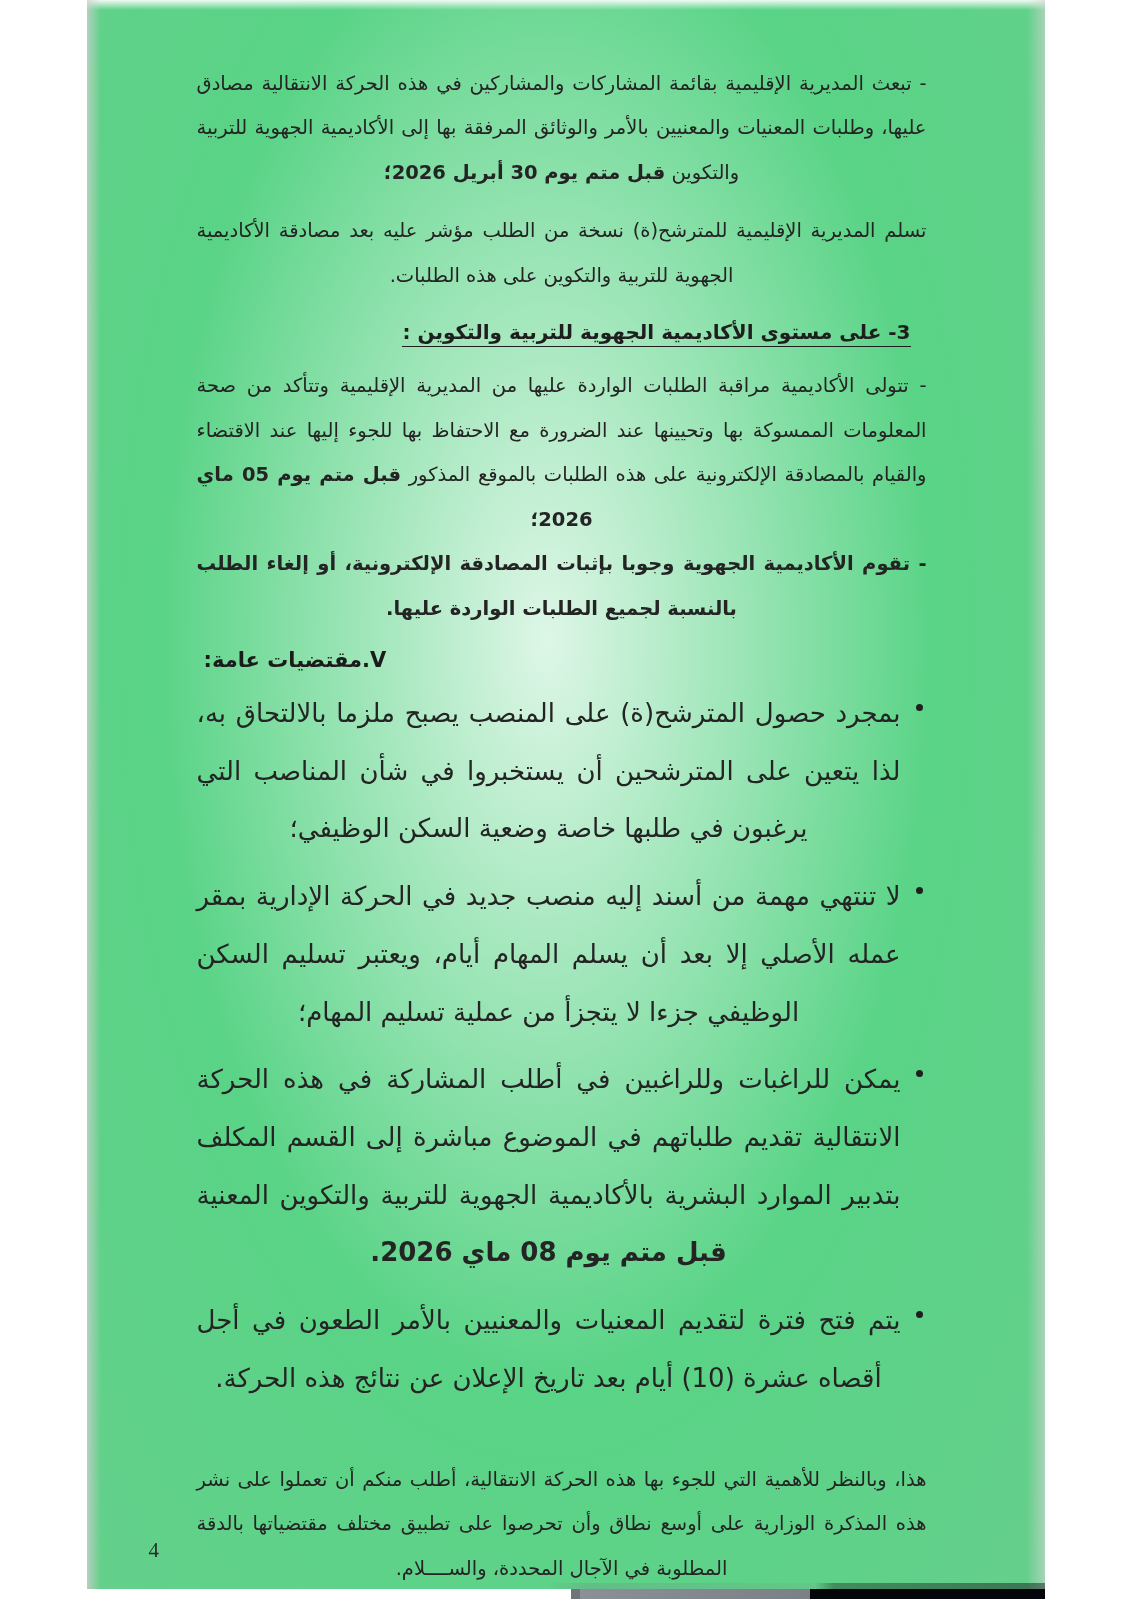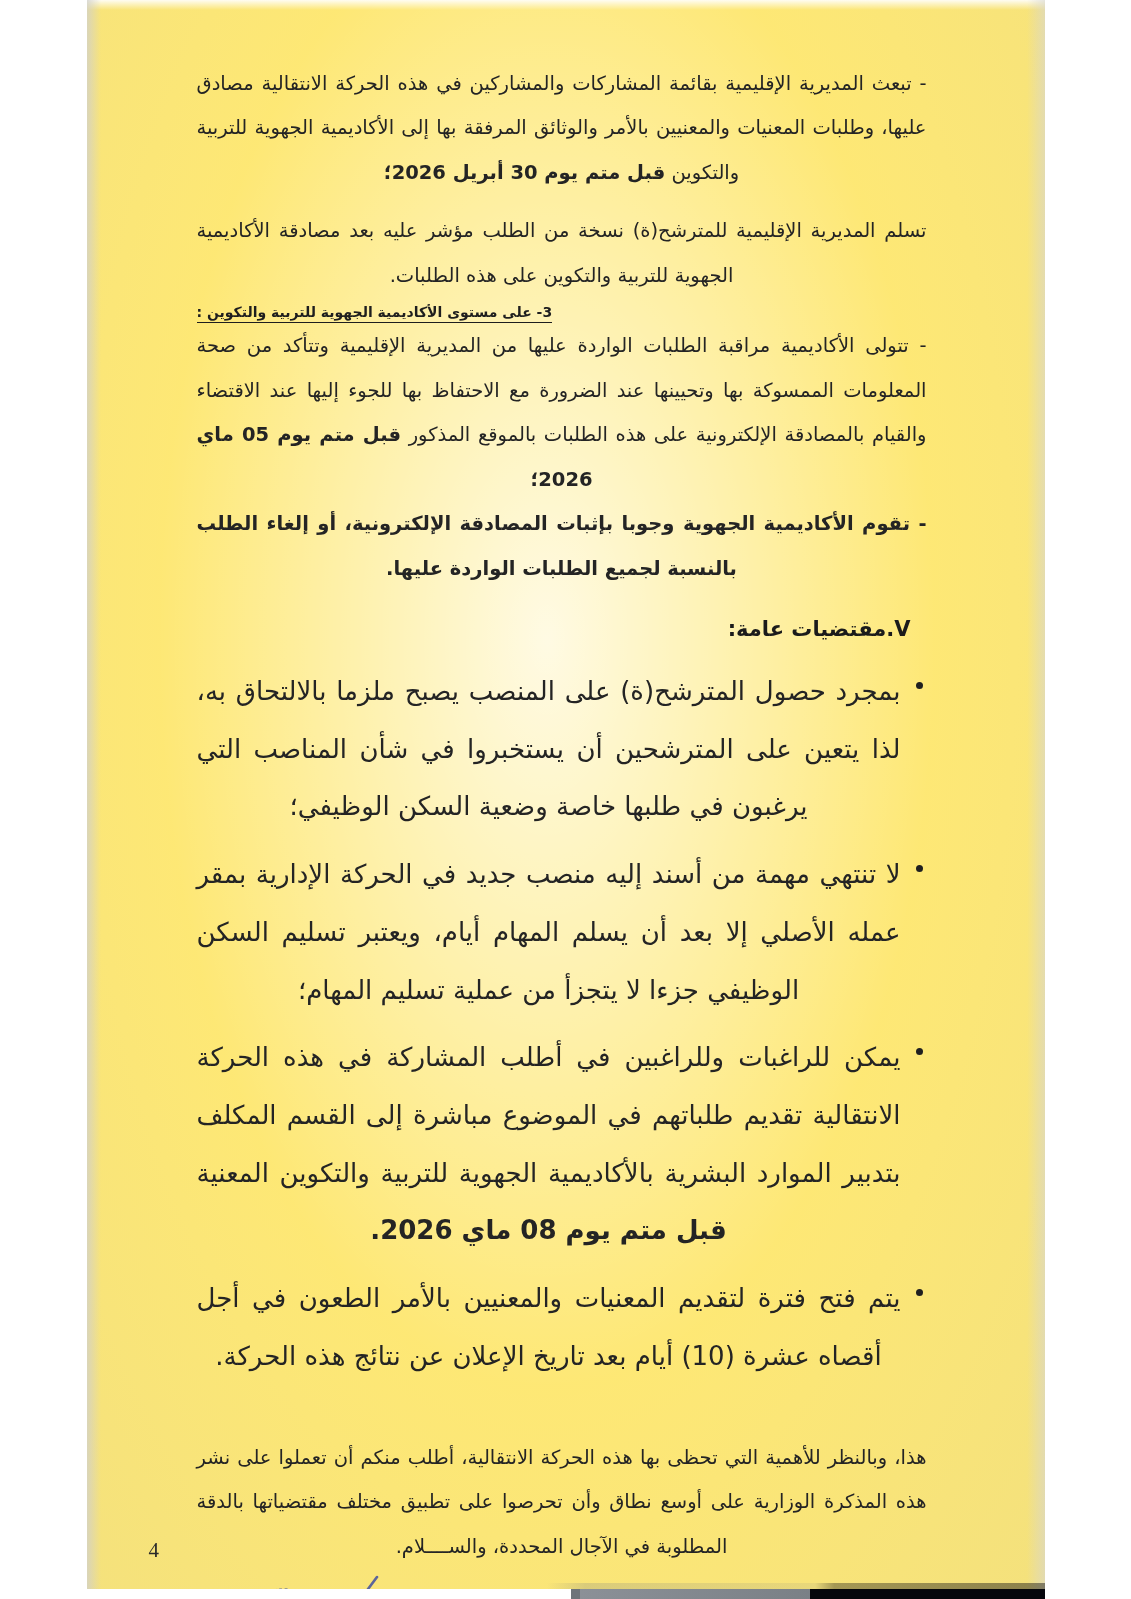--- a/index.html
+++ b/index.html
@@ -10,21 +10,21 @@
   body {
     background: #ffffff;
     font-family: "DejaVu Sans", "Liberation Sans", sans-serif;
   }
 
   .page {
     position: relative;
     width: 958px;
     height: 1599px;
     margin: 0 auto;
-    background: #fde047;
+    background: #22c55e;
     overflow: hidden;
     box-sizing: border-box;
   }
 
   
   .page::before {
     content: "";
     position: absolute;
     inset: 0;
     pointer-events: none;
@@ -104,42 +104,42 @@
   .para.bold { font-weight: bold; }
 
   .gap-sm { height: 14px; }
   .gap-lg { height: 40px; }
 
   .bold-inline { font-weight: bold; }
 
   
   .heading-underline {
     font-family: "DejaVu Sans", "Liberation Sans", sans-serif;
-    font-size: 14px;
+    font-size: 20px;
     font-weight: bold;
     color: #1e1e1e;
-    text-align: left;
-    direction: rtl;
-    margin: 0;
+    text-align: right;
+    direction: rtl;
+    margin: 16px;
     padding: 6px 0 4px 0;
   }
   .heading-underline span.u {
     border-bottom: 1.6px solid #1e1e1e;
     padding-bottom: 2px;
   }
 
   
   .heading-roman {
     font-family: "DejaVu Sans", "Liberation Sans", sans-serif;
     font-size: 21px;
     font-weight: bold;
     color: #1b1b1b;
-    text-align: right;
-    direction: rtl;
-    margin: 16px;
+    text-align: left;
+    direction: rtl;
+    margin: 7px;
     padding: 10px 0 6px 0;
   }
 
   
   .bullet-list {
     list-style: none;
     margin: 0;
     padding: 0;
     direction: rtl;
   }
@@ -269,21 +269,21 @@
 
     <ul class="bullet-list">
       <li class="bullet-item"><span>بمجرد حصول المترشح(ة) على المنصب يصبح ملزما بالالتحاق به، لذا يتعين على المترشحين أن يستخبروا في شأن المناصب التي يرغبون في طلبها خاصة وضعية السكن الوظيفي؛</span></li>
       <li class="bullet-item"><span>لا تنتهي مهمة من أسند إليه منصب جديد في الحركة الإدارية بمقر عمله الأصلي إلا بعد أن يسلم المهام أيام، ويعتبر تسليم السكن الوظيفي جزءا لا يتجزأ من عملية تسليم المهام؛</span></li>
       <li class="bullet-item"><span>يمكن للراغبات وللراغبين في أطلب المشاركة في هذه الحركة الانتقالية تقديم طلباتهم في الموضوع مباشرة إلى القسم المكلف بتدبير الموارد البشرية بالأكاديمية الجهوية للتربية والتكوين المعنية</span> <span class="bold-inline">قبل متم يوم 08 ماي 2026.</span></li>
       <li class="bullet-item"><span>يتم فتح فترة لتقديم المعنيات والمعنيين بالأمر الطعون في أجل أقصاه عشرة (10) أيام بعد تاريخ الإعلان عن نتائج هذه الحركة.</span></li>
     </ul>
 
     <div class="gap-lg"></div>
 
-    <p class="para">هذا، وبالنظر للأهمية التي تحظى بها هذه الحركة الانتقالية، أطلب منكم أن تعملوا على نشر هذه المذكرة الوزارية على أوسع نطاق وأن تحرصوا على تطبيق مختلف مقتضياتها بالدقة المطلوبة في الآجال المحددة، والســــلام.</p>
+    <p class="para">هذا، وبالنظر للأهمية التي للجوء بها هذه الحركة الانتقالية، أطلب منكم أن تعملوا على نشر هذه المذكرة الوزارية على أوسع نطاق وأن تحرصوا على تطبيق مختلف مقتضياتها بالدقة المطلوبة في الآجال المحددة، والســــلام.</p>
 
     <div class="signature-zone">
 
       <div class="stamp">
         <div class="stamp-line l1">الكاتب العام</div>
         <div class="stamp-line">وزارة التربية الوطنية والتعليم</div>
         <div class="stamp-line">الأولي والرياضة</div>
         <div class="stamp-name">الحسين فـضـاض</div>
       </div>
 

